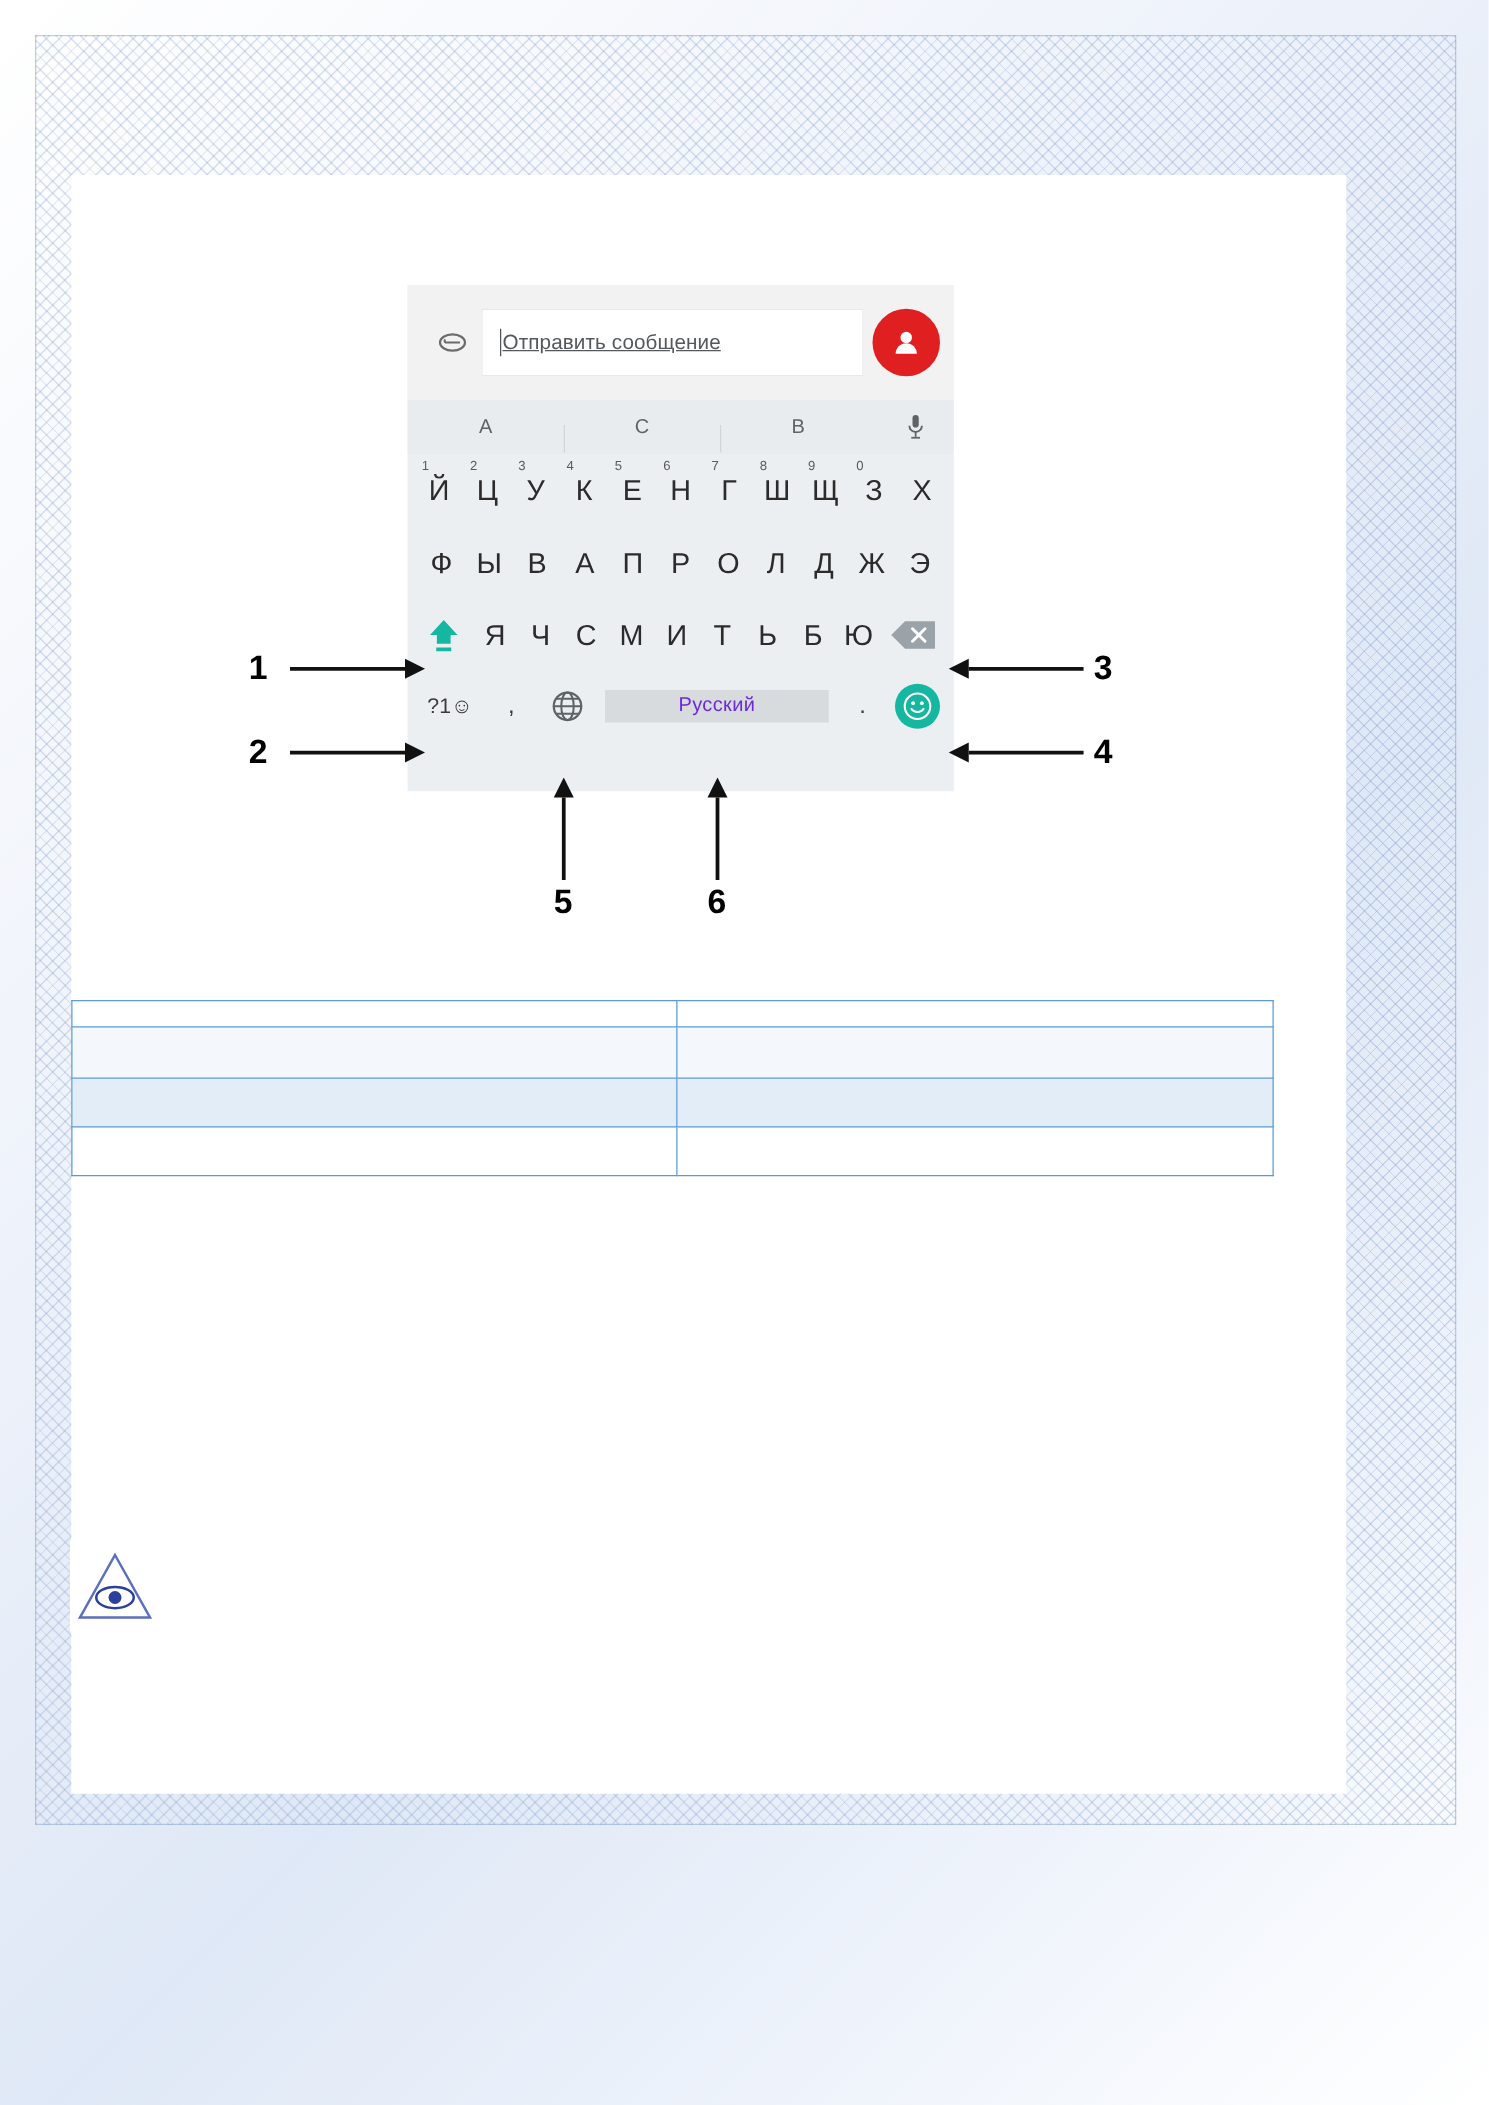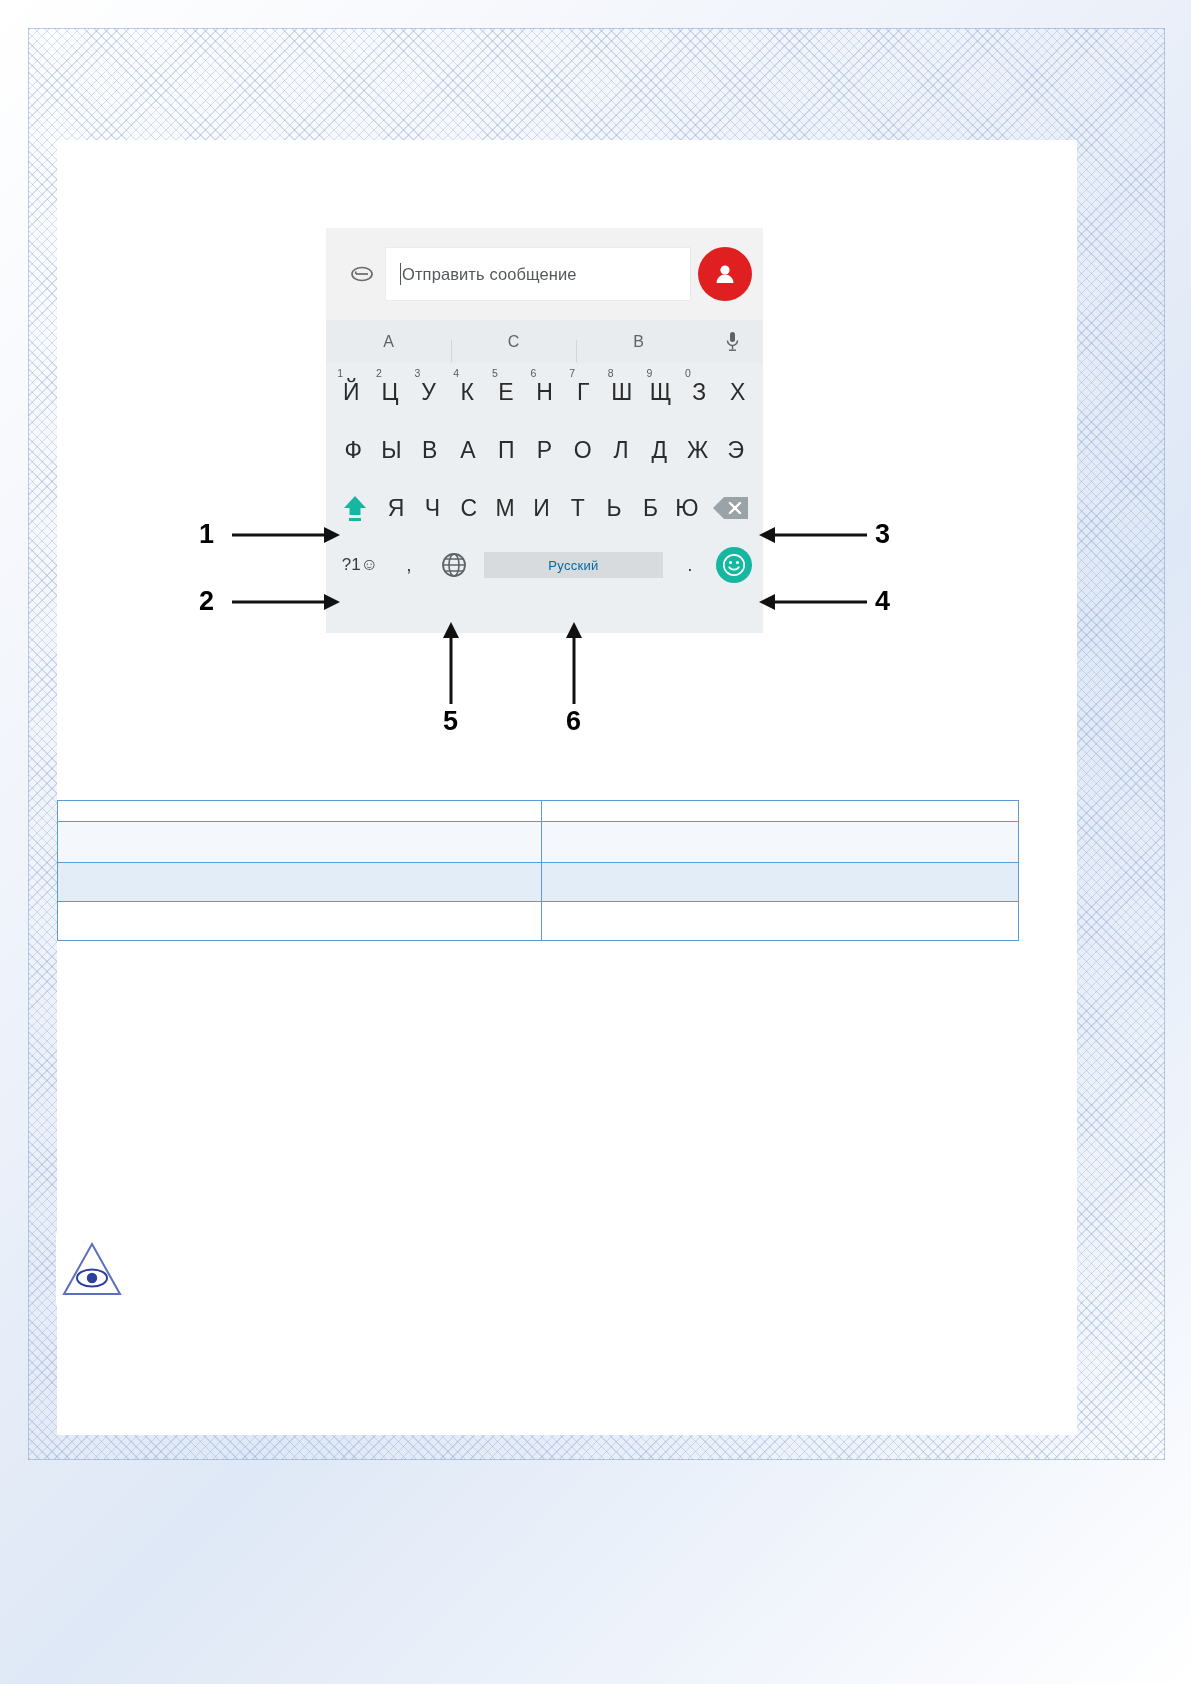--- a/index.html
+++ b/index.html
@@ -85,20 +85,21 @@
     height: 22px;
     background: #555;
     margin-left: 14px;
   }
   #compose-placeholder {
     font-size: 16.5px;
     color: #55595c;
     letter-spacing: 0.1px;
     margin-left: 1px;
     white-space: nowrap;
+    text-decoration: underline;
   }
   #send-avatar {
     width: 54px; height: 54px;
     border-radius: 50%;
     background: #e02020;
     margin-right: 11px;
     display: flex;
     align-items: center;
     justify-content: center;
     flex: none;
@@ -205,22 +206,22 @@
     color: #5d6468;
   }
   #space-key {
     flex: 1;
     height: 26px;
     background: #d7dbdd;
     margin: 0 6px;
     display: flex;
     align-items: center;
     justify-content: center;
-    font-size: 13px;
-    color: #0369a1;
+    font-size: 16px;
+    color: #6d28d9;
     letter-spacing: 0.3px;
   }
   #period-key {
     width: 42px; flex: none;
     font-size: 19px;
     color: #3a3a3a;
     text-align: center;
   }
   #emoji-key {
     width: 46px; flex: none;

